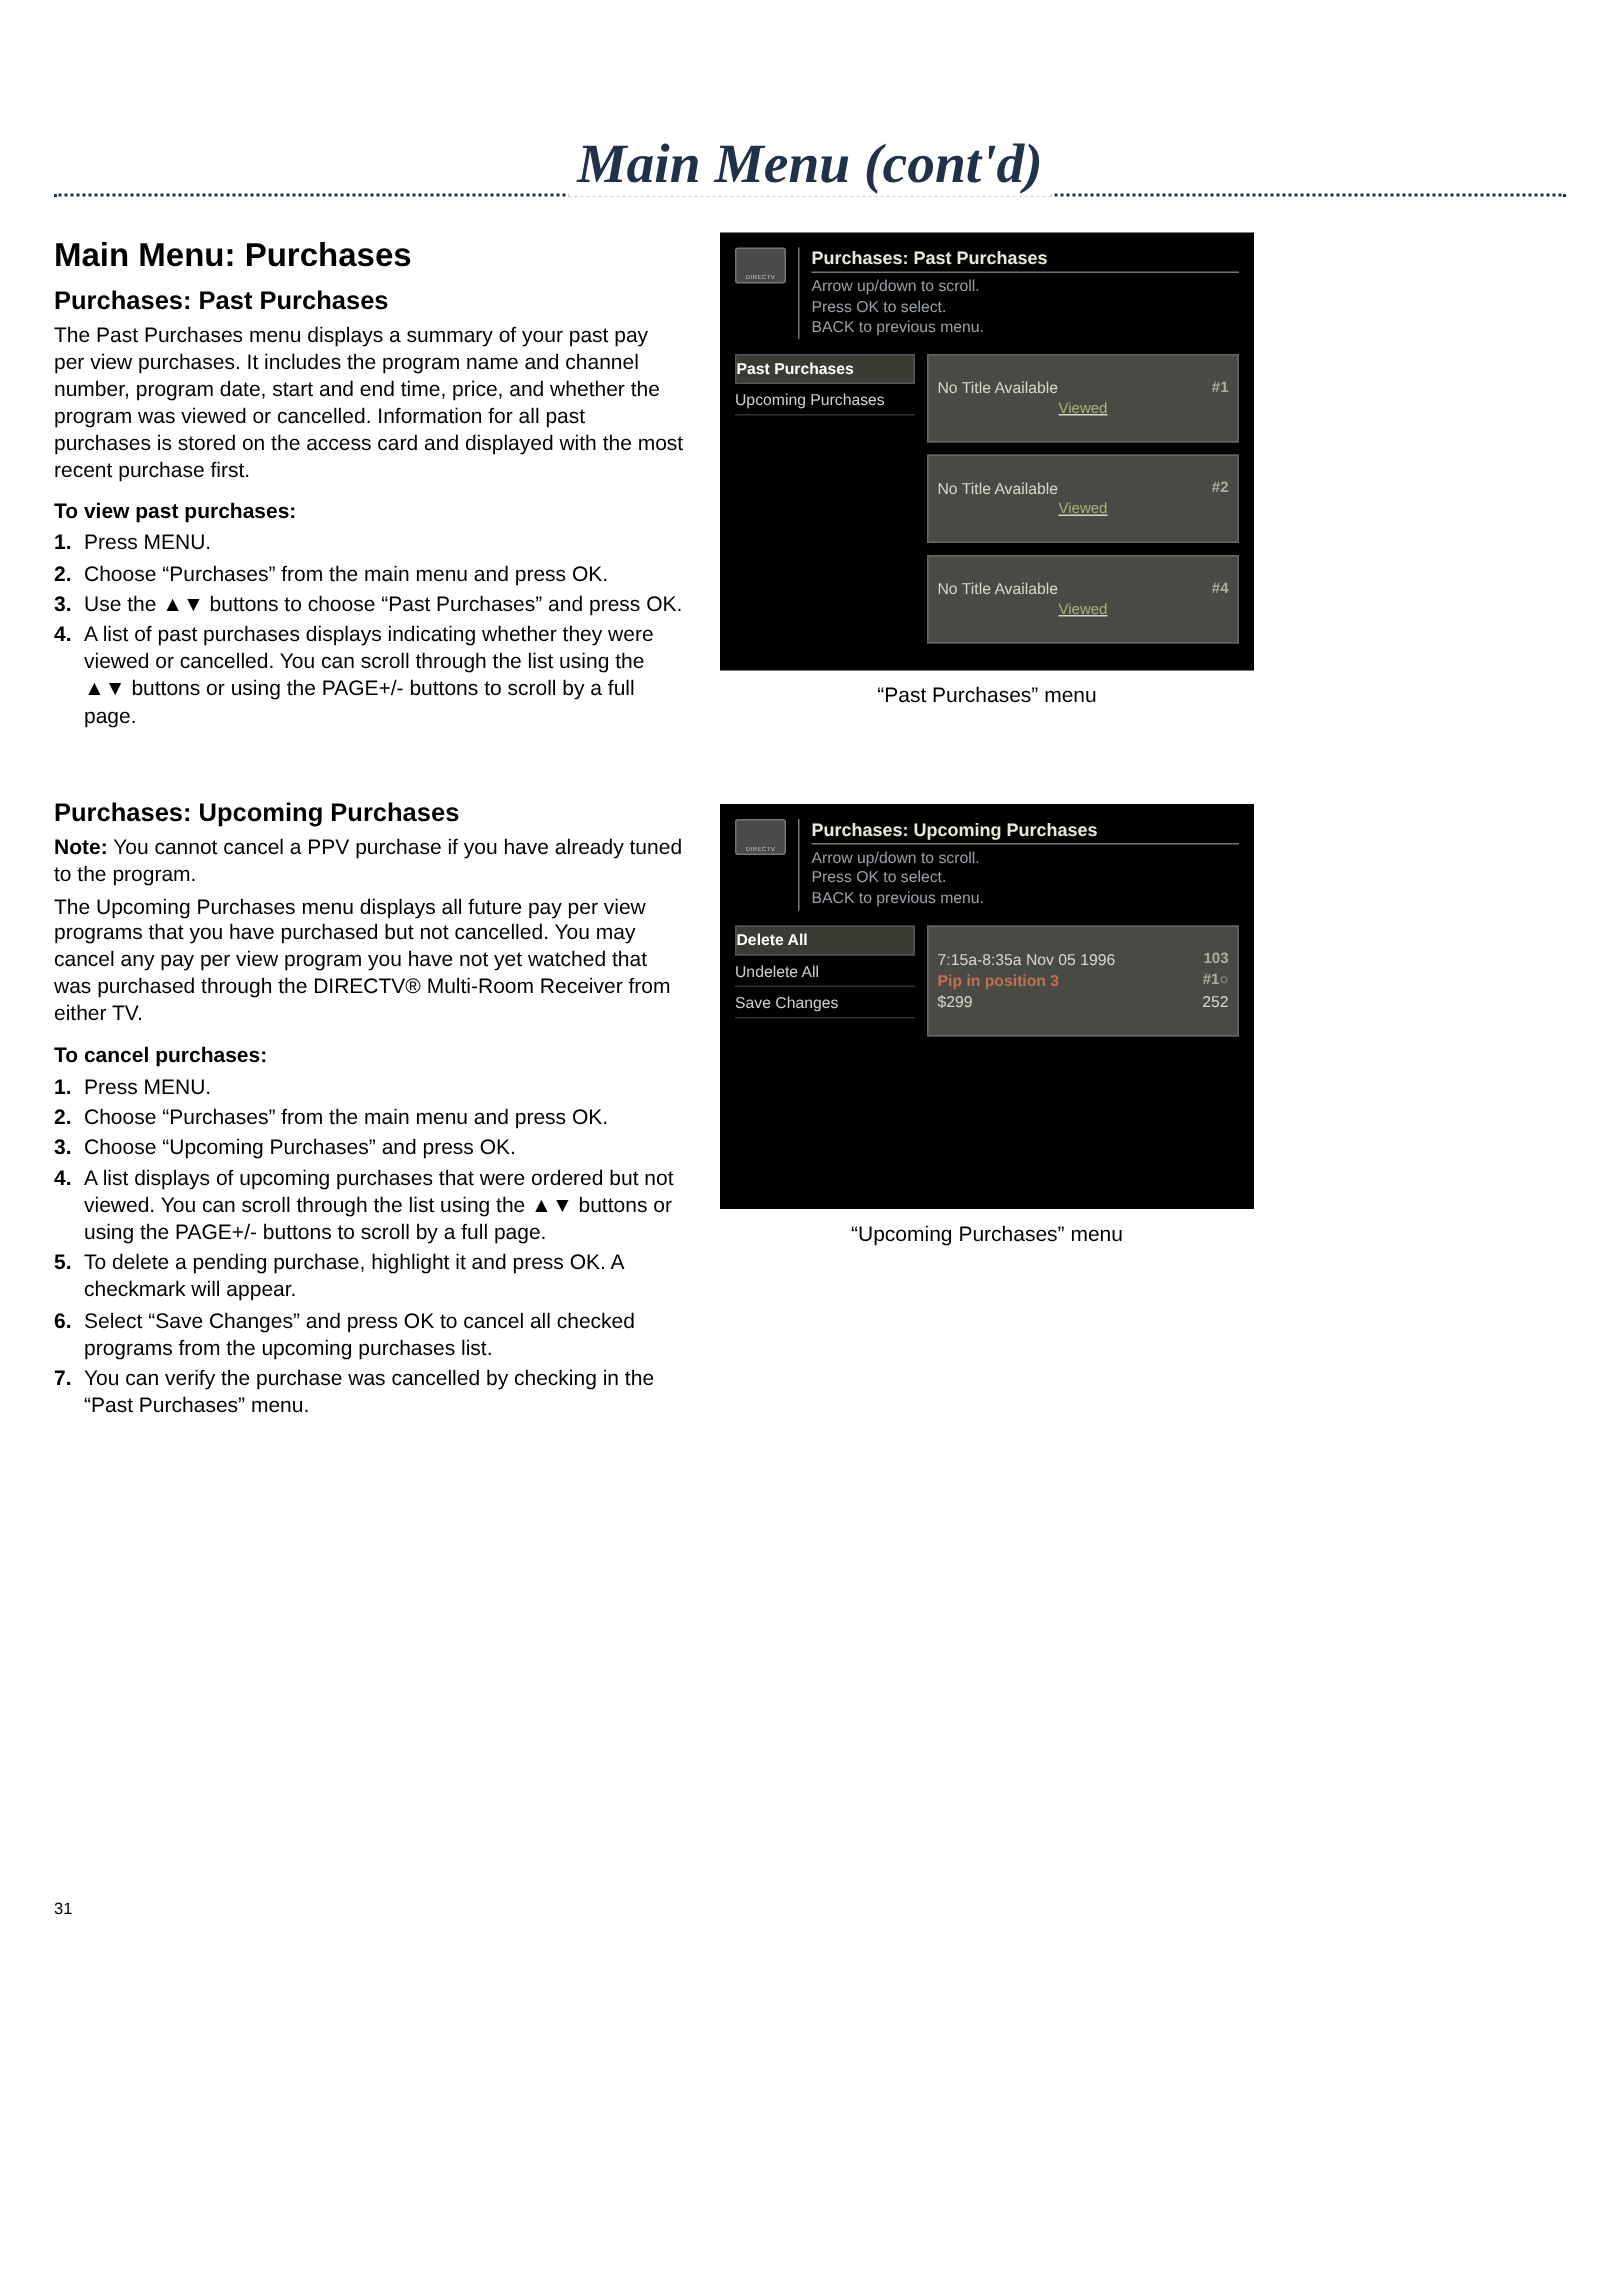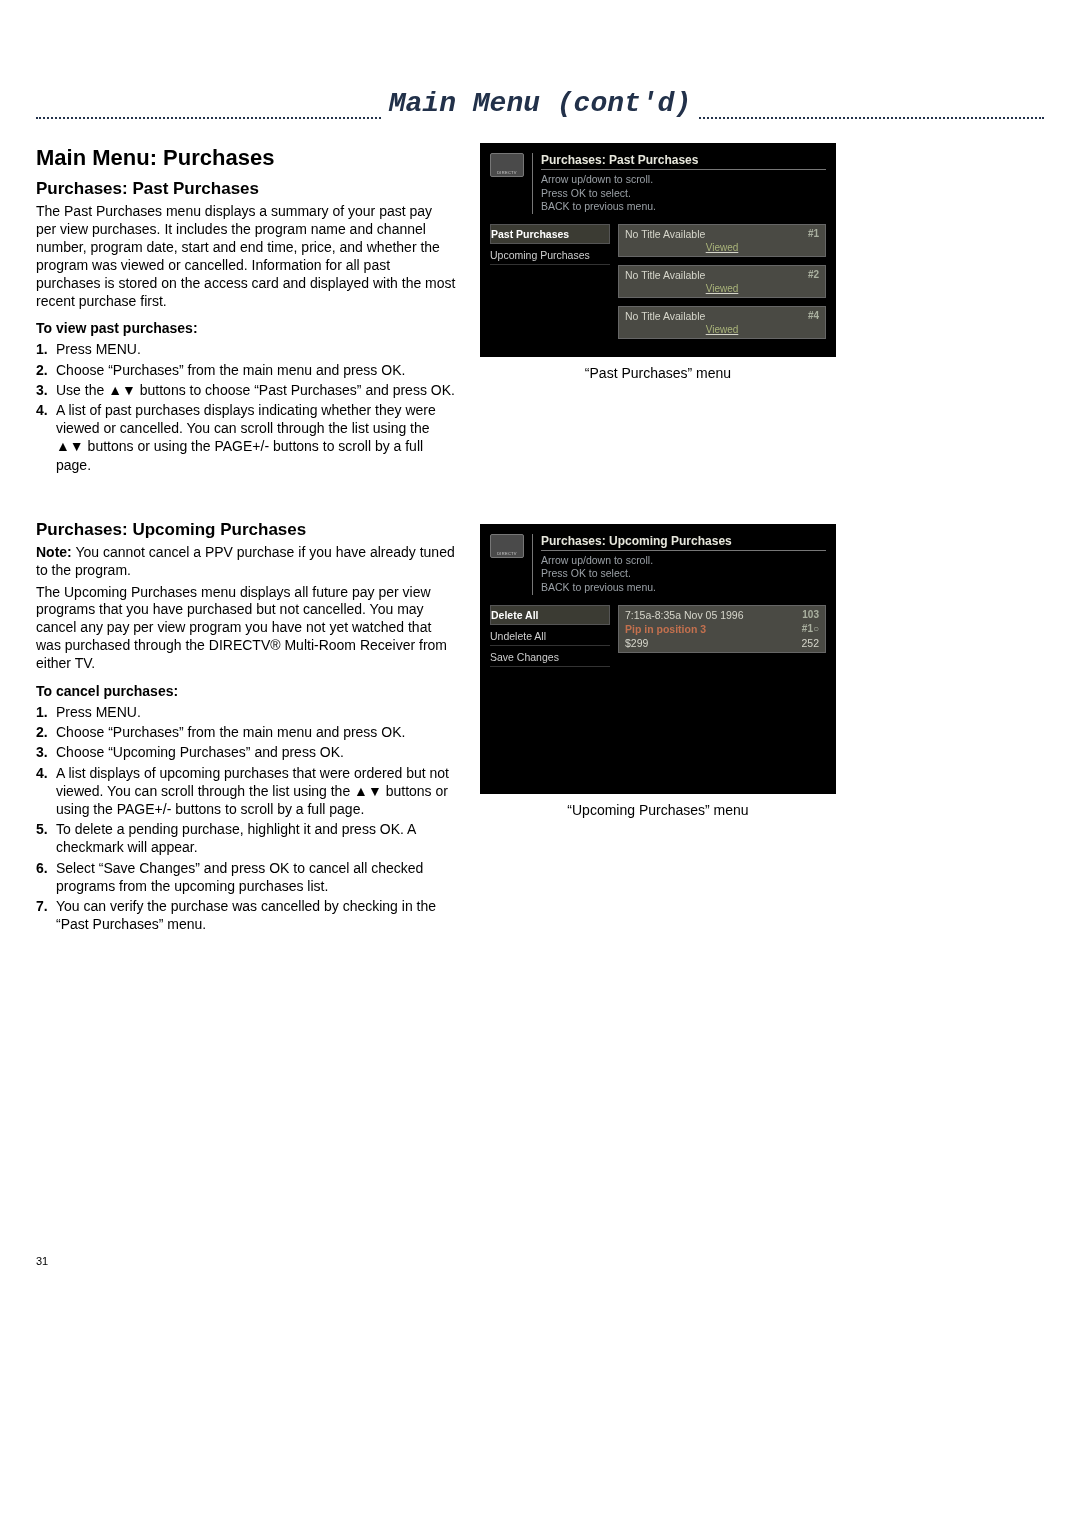--- a/index.html
+++ b/index.html
@@ -18,28 +18,28 @@
     box-sizing: border-box;
   }
   .title-row {
     text-align: center;
     position: relative;
     margin-bottom: 10px;
   }
   .title-text {
     font-style: italic;
     font-weight: bold;
-    font-size: 28px;
+    font-size: 37px;
     color: #22314a;
     display: inline-block;
     padding: 0 6px;
     background: #fff;
     position: relative;
     z-index: 2;
-    font-family: Liberation Mono, monospace;
+    font-family: Liberation Serif, serif;
   }
   .dotted-rule {
     border: none;
     border-top: 2px dotted #22314a;
     margin: 0;
     position: relative;
     top: -12px;
     z-index: 1;
   }
   .columns {
@@ -171,21 +171,21 @@
     color: #fff;
     font-weight: bold;
     border: 1px solid #555;
   }
   .content {
     flex: 1;
   }
   .card {
     background: #4a4a44;
     border: 1px solid #666;
-    padding: 3px 6px;
+    padding: 16px 6px;
     margin-bottom: 8px;
     font-size: 10.5px;
     color: #d6d6cb;
   }
   .card-row1 {
     display: flex;
     justify-content: space-between;
   }
   .card-row2 {
     display: flex;

